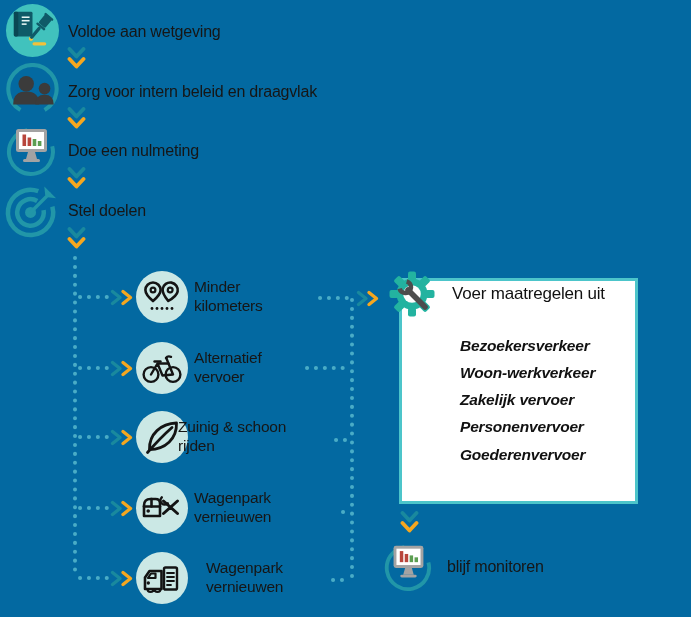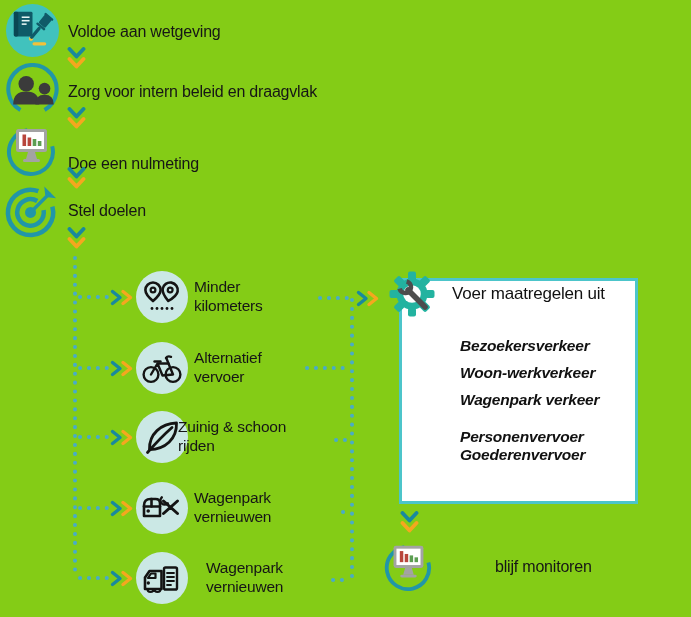--- a/index.html
+++ b/index.html
@@ -1,37 +1,37 @@
 <!DOCTYPE html>
 <html><head>
 <meta charset="utf-8">
 <style>
   * { margin: 0; padding: 0; box-sizing: border-box; }
   html, body { background: #ffffff; }
   body { font-family: "Liberation Sans", sans-serif; color: #161616; }
-  .canvas { position: relative; width: 691px; height: 617px; background: #84cc16; overflow: hidden; }
+  .canvas { position: relative; width: 691px; height: 617px; background: #0369a1; overflow: hidden; }
   .abs { position: absolute; }
   .overlay { position: absolute; left: 0; top: 0; pointer-events: none; }
   .step-label {
     font-size: 16px; color: #161616; white-space: nowrap;
     display: flex; align-items: center; height: 26px; letter-spacing: -0.2px;
   }
   .measure-label {
     font-size: 15.5px; color: #161616; line-height: 1.22; letter-spacing: -0.2px;
     display: flex; align-items: center; height: 52px;
   }
   .icon-wrap { display: block; }
   .icon-wrap svg { display: block; }
   .action-box { border: 3px solid #4cc5ca; background: #fff; }
   .box-title { font-size: 17px; color: #111; white-space: nowrap; letter-spacing: -0.2px; }
   .box-item {
     font-size: 15.5px; font-style: italic; font-weight: 600; color: #111;
     white-space: nowrap; letter-spacing: -0.2px;
   }
-  .footer-label { font-size: 16px; color: #161616; white-space: nowrap; letter-spacing: -0.2px; margin-left: 48px; }
+  .footer-label { font-size: 16px; color: #161616; white-space: nowrap; letter-spacing: -0.2px; }
 </style>
 </head>
 <body>
 
 <div class="canvas">
 
   <svg class="overlay" width="691" height="617" aria-hidden="true">
     <g stroke="#49acc6" stroke-width="4" stroke-linecap="round" stroke-dasharray="0.1 8.8" fill="none">
       <line x1="75" y1="258" x2="75" y2="578"></line>
       <line x1="80" y1="297" x2="108" y2="297"></line>
@@ -99,21 +99,21 @@
       <rect x="12" y="6" width="31" height="23" rx="2.5" fill="#a3a3a3"></rect>
       <rect x="15" y="9" width="25" height="17" fill="#ffffff"></rect>
       <rect x="18.5" y="11.5" width="3.6" height="11.5" fill="#b8463c"></rect>
       <rect x="23.6" y="14.5" width="3.6" height="8.5" fill="#b8463c"></rect>
       <rect x="28.7" y="16" width="3.6" height="7" fill="#5c9e52"></rect>
       <rect x="33.8" y="18" width="3.6" height="5" fill="#5c9e52"></rect>
       <path d="M24 29 L22 36 H33 L31 29 Z" fill="#a3a3a3"></path>
       <rect x="19" y="36" width="17" height="3" rx="1.5" fill="#a3a3a3"></rect>
     </svg>
   </span>
-  <div class="abs step-label" style="left:68px; top:151px;text-align:right;">Doe een nulmeting</div>
+  <div class="abs step-label" style="left:68px; top:138px;text-align:right;">Doe een nulmeting</div>
 
   <span class="abs icon-wrap" style="left:67px; top:167px;">
     <svg width="19" height="24" viewBox="0 0 19 24" fill="none">
       <path d="M2.5 2 L9.5 9.5 L16.5 2" stroke="#19899e" stroke-width="3.8" stroke-linecap="round" stroke-linejoin="round"></path>
       <path d="M2.5 12 L9.5 19.5 L16.5 12" stroke="#f5a71f" stroke-width="3.8" stroke-linecap="round" stroke-linejoin="round"></path>
     </svg>
   </span>
 
   <span class="abs icon-wrap" style="left:4px; top:182px;">
     <svg width="57" height="57" viewBox="0 0 58 58">
@@ -269,22 +269,22 @@
         <path d="M21 12 A5.8 5.8 0 1 0 31 12" fill="none" stroke="#4d4d4d" stroke-width="4.6"></path>
         <line x1="26" y1="19" x2="26" y2="43" stroke="#4d4d4d" stroke-width="5.6" stroke-linecap="round"></line>
       </g>
     </svg>
   </span>
 
   <div class="abs box-title" style="left:452px; top:284px;">Voer maatregelen uit</div>
 
   <div class="abs box-item" style="left:460px; top:364px;">Woon-werkverkeer</div>
   <div class="abs box-item" style="left:460px; top:337px;">Bezoekersverkeer</div>
-  <div class="abs box-item" style="left:460px; top:391px;">Wagenpark verkeer</div>
-  <div class="abs box-item" style="left:460px; top:428px;">Personenvervoer</div>
+  <div class="abs box-item" style="left:460px; top:391px;">Zakelijk vervoer</div>
+  <div class="abs box-item" style="left:460px; top:418px;">Personenvervoer</div>
   <div class="abs box-item" style="left:460px; top:446px;">Goederenvervoer</div>
 
   <span class="abs icon-wrap" style="left:400px; top:511px;">
     <svg width="19" height="24" viewBox="0 0 19 24" fill="none">
       <path d="M2.5 2 L9.5 9.5 L16.5 2" stroke="#19899e" stroke-width="3.8" stroke-linecap="round" stroke-linejoin="round"></path>
       <path d="M2.5 12 L9.5 19.5 L16.5 12" stroke="#f5a71f" stroke-width="3.8" stroke-linecap="round" stroke-linejoin="round"></path>
     </svg>
   </span>
 
   <span class="abs icon-wrap" style="left:382px; top:540px;">

